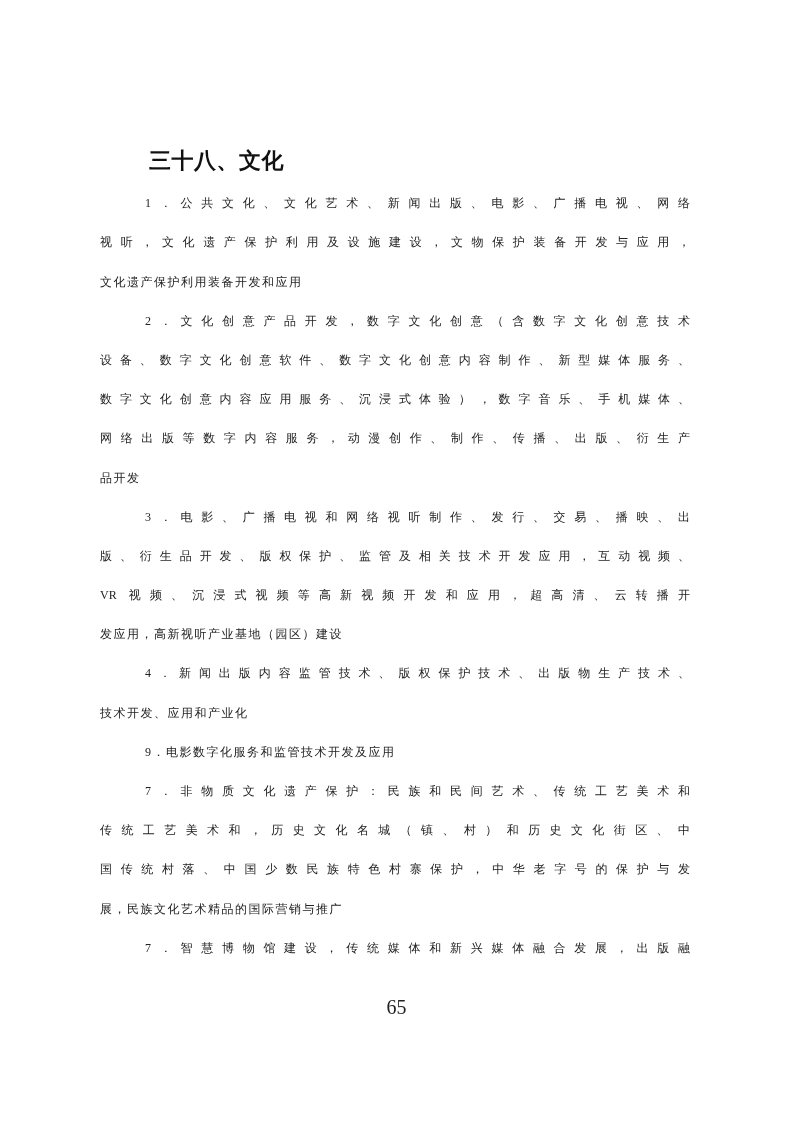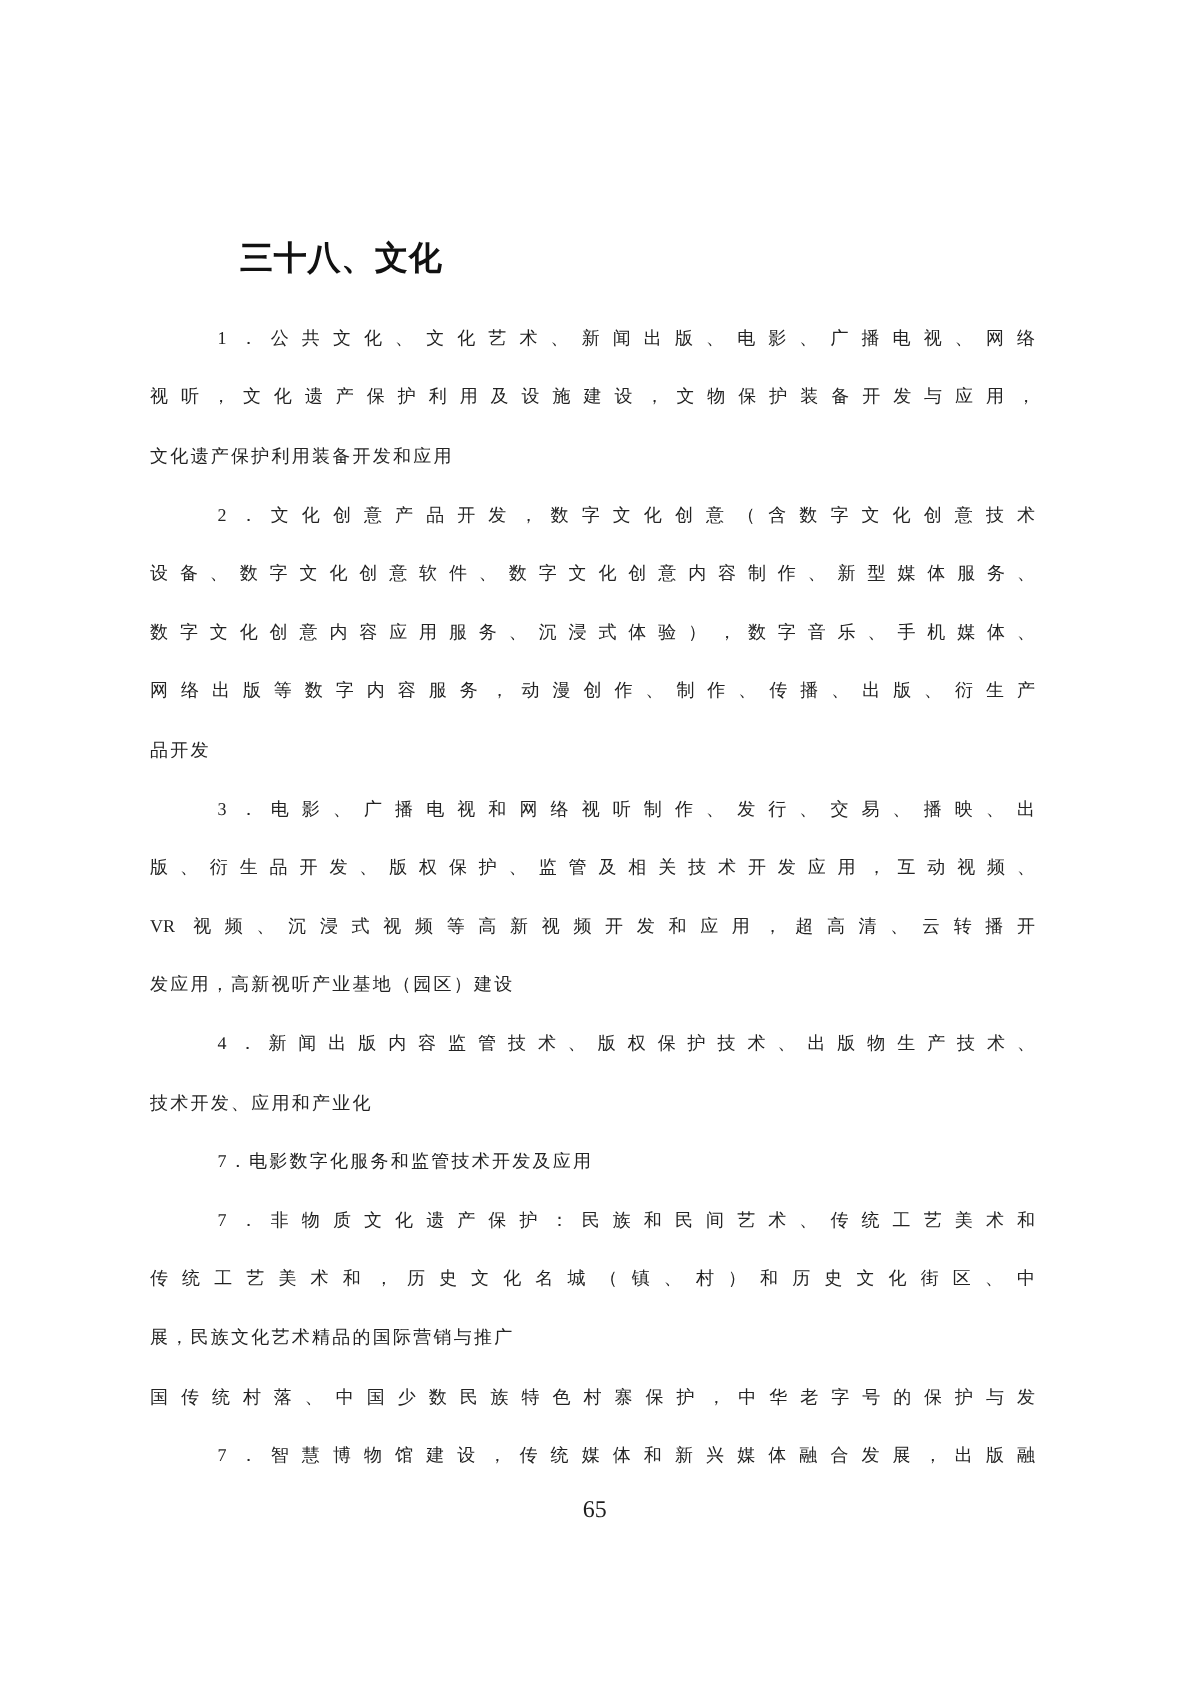--- a/index.html
+++ b/index.html
@@ -16,21 +16,21 @@
     font-family: "Liberation Serif", "DejaVu Serif", serif;
     color: #232323;
   }
   .content {
     position: absolute;
     left: 100px;
     top: 137px;
     width: 590px;
   }
   .heading {
-    margin: 15px;
+    margin: 4px;
     font-family: "Liberation Sans", "DejaVu Sans", sans-serif;
     font-size: 22px;
     font-weight: 700;
     color: #111111;
     height: 39.2px;
     line-height: 39.2px;
     text-indent: 45px;
     letter-spacing: 0.5px;
     white-space: nowrap;
   }
@@ -50,21 +50,21 @@
     letter-spacing: 1.5px;
   }
   .page-number {
     position: absolute;
     left: 0;
     right: 0;
     top: 995px;
     height: 24px;
     line-height: 24px;
     text-align: center;
-    font-size: 16px;
+    font-size: 20px;
     font-family: "Liberation Serif", "DejaVu Serif", serif;
     color: #1f1f1f;
   }
 </style>
 </head>
 <body>
 
 <div class="page">
   <div class="content">
     <h1 class="heading">三十八、文化</h1>
@@ -85,27 +85,27 @@
           <div class="tline first">3．电影、广播电视和网络视听制作、发行、交易、播映、出</div>
           <div class="tline">版、衍生品开发、版权保护、监管及相关技术开发应用，互动视频、</div>
           <div class="tline">VR 视频、沉浸式视频等高新视频开发和应用，超高清、云转播开</div>
           <div class="tline endline">发应用，高新视听产业基地（园区）建设</div>
         </div>
         <div>
           <div class="tline first">4．新闻出版内容监管技术、版权保护技术、出版物生产技术、</div>
           <div class="tline endline">技术开发、应用和产业化</div>
         </div>
         <div>
-          <div class="tline first endline">7．电影数字化服务和监管技术开发及应用</div>
+          <div class="tline first endline">9．电影数字化服务和监管技术开发及应用</div>
         </div>
         <div>
           <div class="tline first">7．非物质文化遗产保护：民族和民间艺术、传统工艺美术和</div>
           <div class="tline">传统工艺美术和，历史文化名城（镇、村）和历史文化街区、中</div>
+          <div class="tline">国传统村落、中国少数民族特色村寨保护，中华老字号的保护与发</div>
           <div class="tline endline">展，民族文化艺术精品的国际营销与推广</div>
-          <div class="tline">国传统村落、中国少数民族特色村寨保护，中华老字号的保护与发</div>
         </div>
         <div>
           <div class="tline first">7．智慧博物馆建设，传统媒体和新兴媒体融合发展，出版融</div>
         </div>
       </div>
   </div>
   <div class="page-number">65</div>
 </div>
 
 </body></html>

